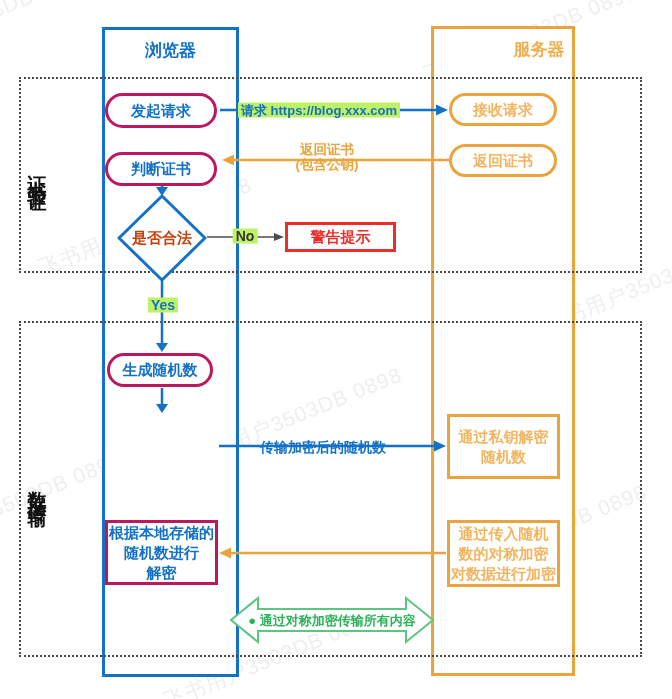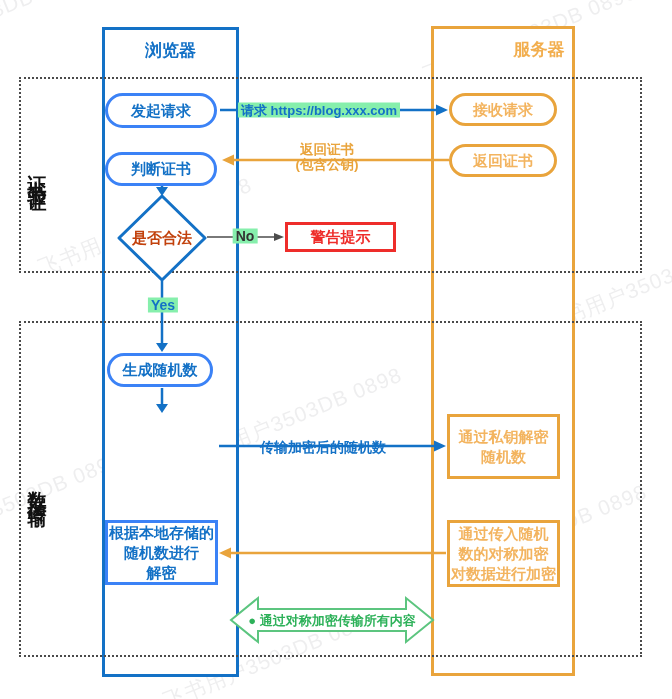--- a/index.html
+++ b/index.html
@@ -30,34 +30,34 @@
     transform:translate(-50%,-50%);white-space:nowrap;
   }
   
   #connectors{position:absolute;left:0;top:0;z-index:3;pointer-events:none;}
   
   .node{
     position:absolute;display:flex;align-items:center;justify-content:center;
     background:#fff;box-sizing:border-box;text-align:center;font-weight:bold;
     font-size:15px;line-height:20px;z-index:4;white-space:pre-line;
   }
-  .node.blue{border:3px solid #3b82f6;color:#1371c6;}
+  .node.blue{border:3px solid #be185d;color:#1371c6;}
   .node.orange{border:3px solid #e9a43c;color:#f3b45f;}
   .node.pill{border-radius:18px;}
   .node.red{border:3px solid #ee2d2a;color:#ee2d2a;}
   
   .lbl{
     position:absolute;transform:translate(-50%,-50%);z-index:5;
     font-weight:bold;font-size:14px;text-align:center;white-space:pre-line;line-height:15px;
   }
   .lbl.blue{color:#1371c6;}
   .lbl.orange{color:#e9a43c;}
   .lbl.green{color:#2db159;}
   .lbl.plain{color:#333;font-weight:600;}
-  .lbl.whitebg{background:#86efac;padding:0 3px;text-align:right;}
+  .lbl.whitebg{background:#bef264;padding:0 3px;text-align:right;}
   .diamond-label{position:absolute;transform:translate(-50%,-50%);z-index:5;font-weight:bold;font-size:15px;color:#c2410c;}
 </style>
 </head>
 <body>
 
 <div id="stage">
 
   <div class="wm" style="left:-125px;top:45px">飞书用户3503DB 0898</div>
   <div class="wm" style="left:425px;top:62px">飞书用户3503DB 0898</div>
   <div class="wm" style="left:40px;top:255px">飞书用户3503DB 0898</div>

